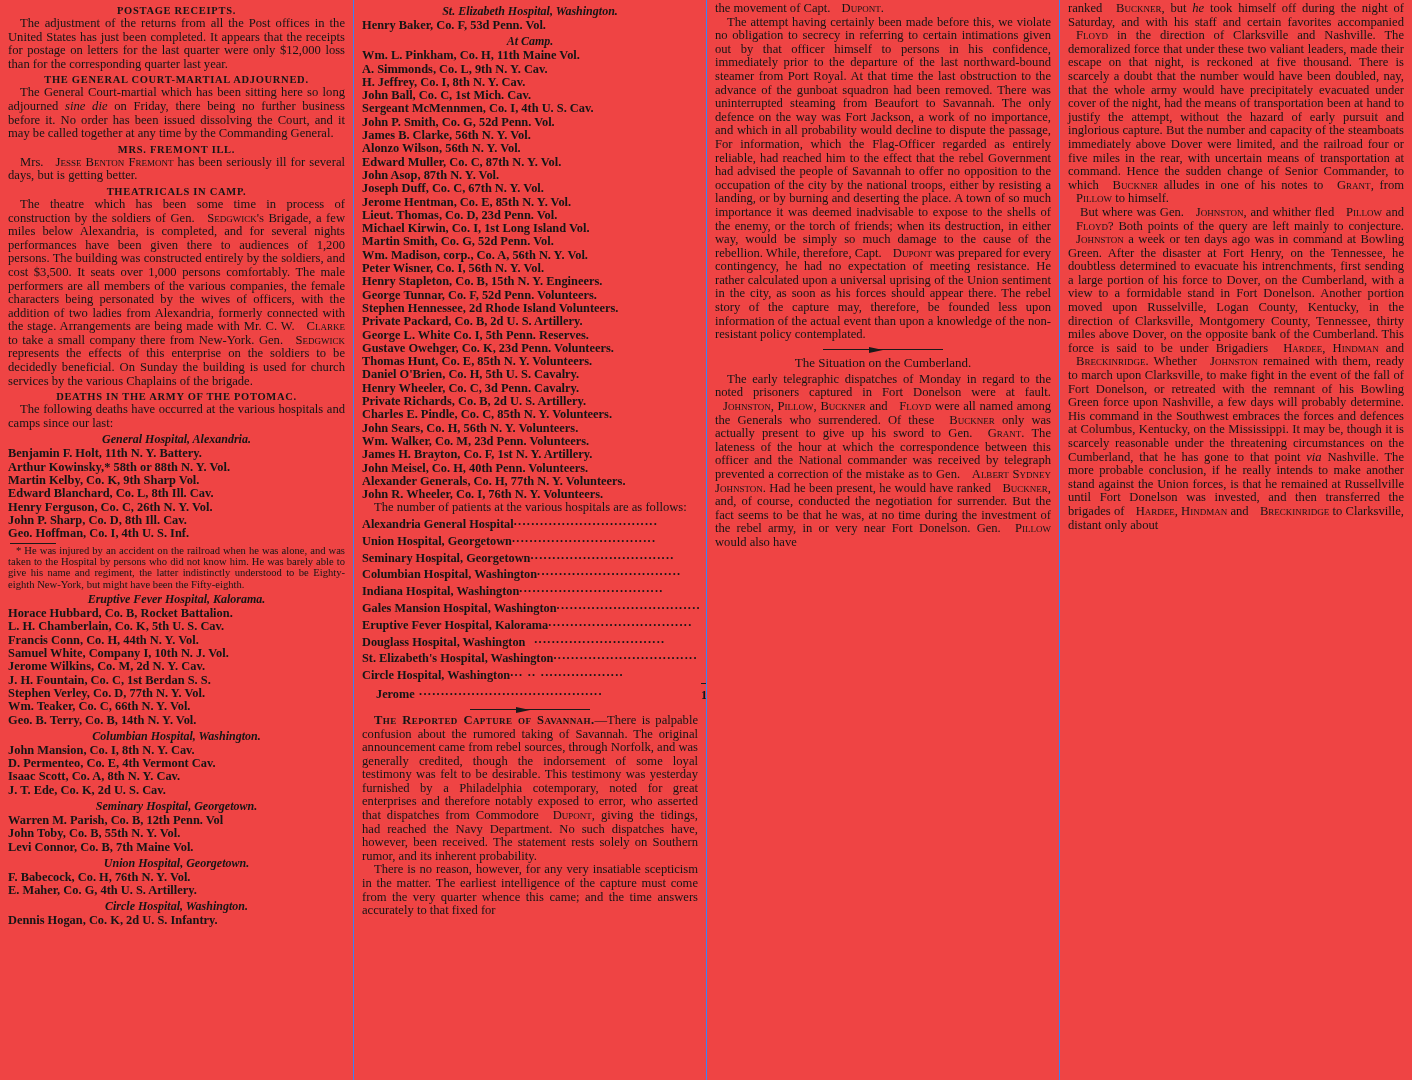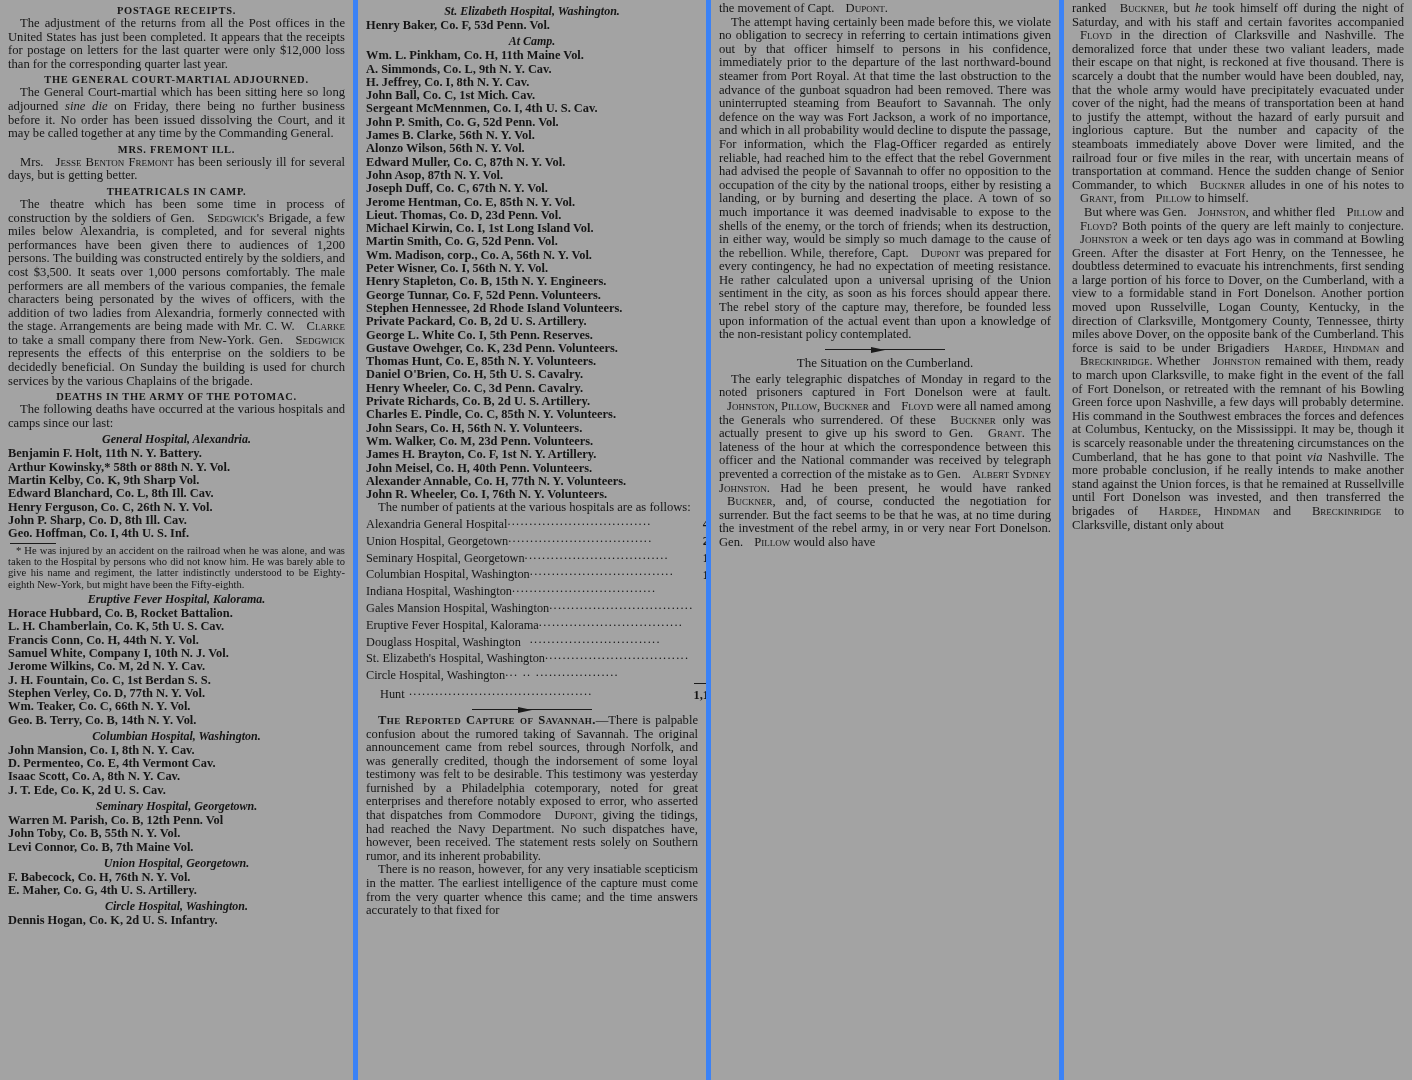--- a/index.html
+++ b/index.html
@@ -3,30 +3,30 @@
 <meta charset="utf-8">
 <style>
   html,body{margin:0;padding:0;background:#fdfdfb;}
   body{
     width:1412px;height:1080px;overflow:hidden;
     font-family:"Liberation Serif", serif;
     color:#151515;
   }
   #page{
     width:1412px;height:1080px;position:relative;
-    background:#a3a3a3;
+    background:#ef4444;
     display:flex;
   }
   .col{
     width:353px;box-sizing:border-box;
     padding:2px 8px 0 8px;
     position:relative;
     overflow:hidden;
   }
-  .col + .col{border-left:5px solid #3b82f6;}
+  .col + .col{border-left:1px solid #3b82f6;}
   .hd{
     text-align:center;
     font-size:10.5px;
     letter-spacing:.7px;
     font-weight:700;
     margin:3px 0 1px 0;
     text-transform:uppercase;
     font-variant:small-caps;
   }
   .hd2{
@@ -67,21 +67,21 @@
     text-indent:8px;
   }
   .sc{font-variant:small-caps;margin-left:8px;}
   .ital{font-style:italic;}
   
   table.pt{
     border-collapse:collapse;width:100%;
     font-size:12.3px;line-height:13.4px;
   }
   table.pt td{padding:0;vertical-align:bottom;white-space:nowrap;}
-  td.nm{width:100%;position:relative;overflow:hidden;}
+  td.nm{width:100%;position:relative;overflow:hidden;font-weight:bold;}
   td.nm .leader{
     display:inline-block;
     overflow:hidden;white-space:nowrap;
     letter-spacing:1.3px;
   }
   td.val{text-align:right;padding-left:3px;font-weight:600;}
   tr.tot td{padding-top:2px;}
   tr.tot td.val{border-top:1.3px solid #1a1a1a;}
   tr.tot td.nm{padding-left:14px;}
   .orn{
@@ -209,21 +209,21 @@
       <li>Gustave Owehger, Co. K, 23d Penn. Volunteers.</li>
       <li>Thomas Hunt, Co. E, 85th N. Y. Volunteers.</li>
       <li>Daniel O'Brien, Co. H, 5th U. S. Cavalry.</li>
       <li>Henry Wheeler, Co. C, 3d Penn. Cavalry.</li>
       <li>Private Richards, Co. B, 2d U. S. Artillery.</li>
       <li>Charles E. Pindle, Co. C, 85th N. Y. Volunteers.</li>
       <li>John Sears, Co. H, 56th N. Y. Volunteers.</li>
       <li>Wm. Walker, Co. M, 23d Penn. Volunteers.</li>
       <li>James H. Brayton, Co. F, 1st N. Y. Artillery.</li>
       <li>John Meisel, Co. H, 40th Penn. Volunteers.</li>
-      <li>Alexander Annable, Co. H, 77th N. Y. Volunteers.</li>
+      <li>Alexander Generals, Co. H, 77th N. Y. Volunteers.</li>
       <li>John R. Wheeler, Co. I, 76th N. Y. Volunteers.</li>
     </ul>
 
     <p class="para">The number of patients at the various hospitals are as follows:</p>
 
     <table class="pt">
       <tbody>
           <tr>
         <td class="nm"><span>Alexandria General Hospital</span><span class="leader">.................................</span></td>
         <td class="val">450</td>
@@ -258,21 +258,21 @@
       </tr>
       <tr>
         <td class="nm"><span>St. Elizabeth's Hospital, Washington</span><span class="leader">.................................</span></td>
         <td class="val">13</td>
       </tr>
       <tr>
         <td class="nm"><span>Circle Hospital, Washington</span><span class="leader">... .. ...................</span></td>
         <td class="val">48</td>
       </tr>
       <tr class="tot">
-        <td class="nm"><span>Hunt</span><span class="leader">&nbsp;..........................................</span></td>
+        <td class="nm"><span>Jerome</span><span class="leader">&nbsp;..........................................</span></td>
         <td class="val">1,161</td>
       </tr>
     </tbody>
       </table>
 
     <div class="orn"></div>
 
     <p class="para noind"><span style="margin-left:12px;" class="inline-hd">The Reported Capture of Savannah.</span><span>—There is palpable confusion about the rumored taking of Savannah. The original announcement came from rebel sources, through Norfolk, and was generally credited, though the indorsement of some loyal testimony was felt to be desirable. This testimony was yesterday furnished by a Philadelphia cotemporary, noted for great enterprises and therefore notably exposed to error, who asserted that dispatches from Commodore </span><span class="sc">Dupont</span><span>, giving the tidings, had reached the Navy Department. No such dispatches have, however, been received. The statement rests solely on Southern rumor, and its inherent probability.</span></p>
     <p class="para">There is no reason, however, for any very insatiable scepticism in the matter. The earliest intelligence of the capture must come from the very quarter whence this came; and the time answers accurately to that fixed for</p>
 

